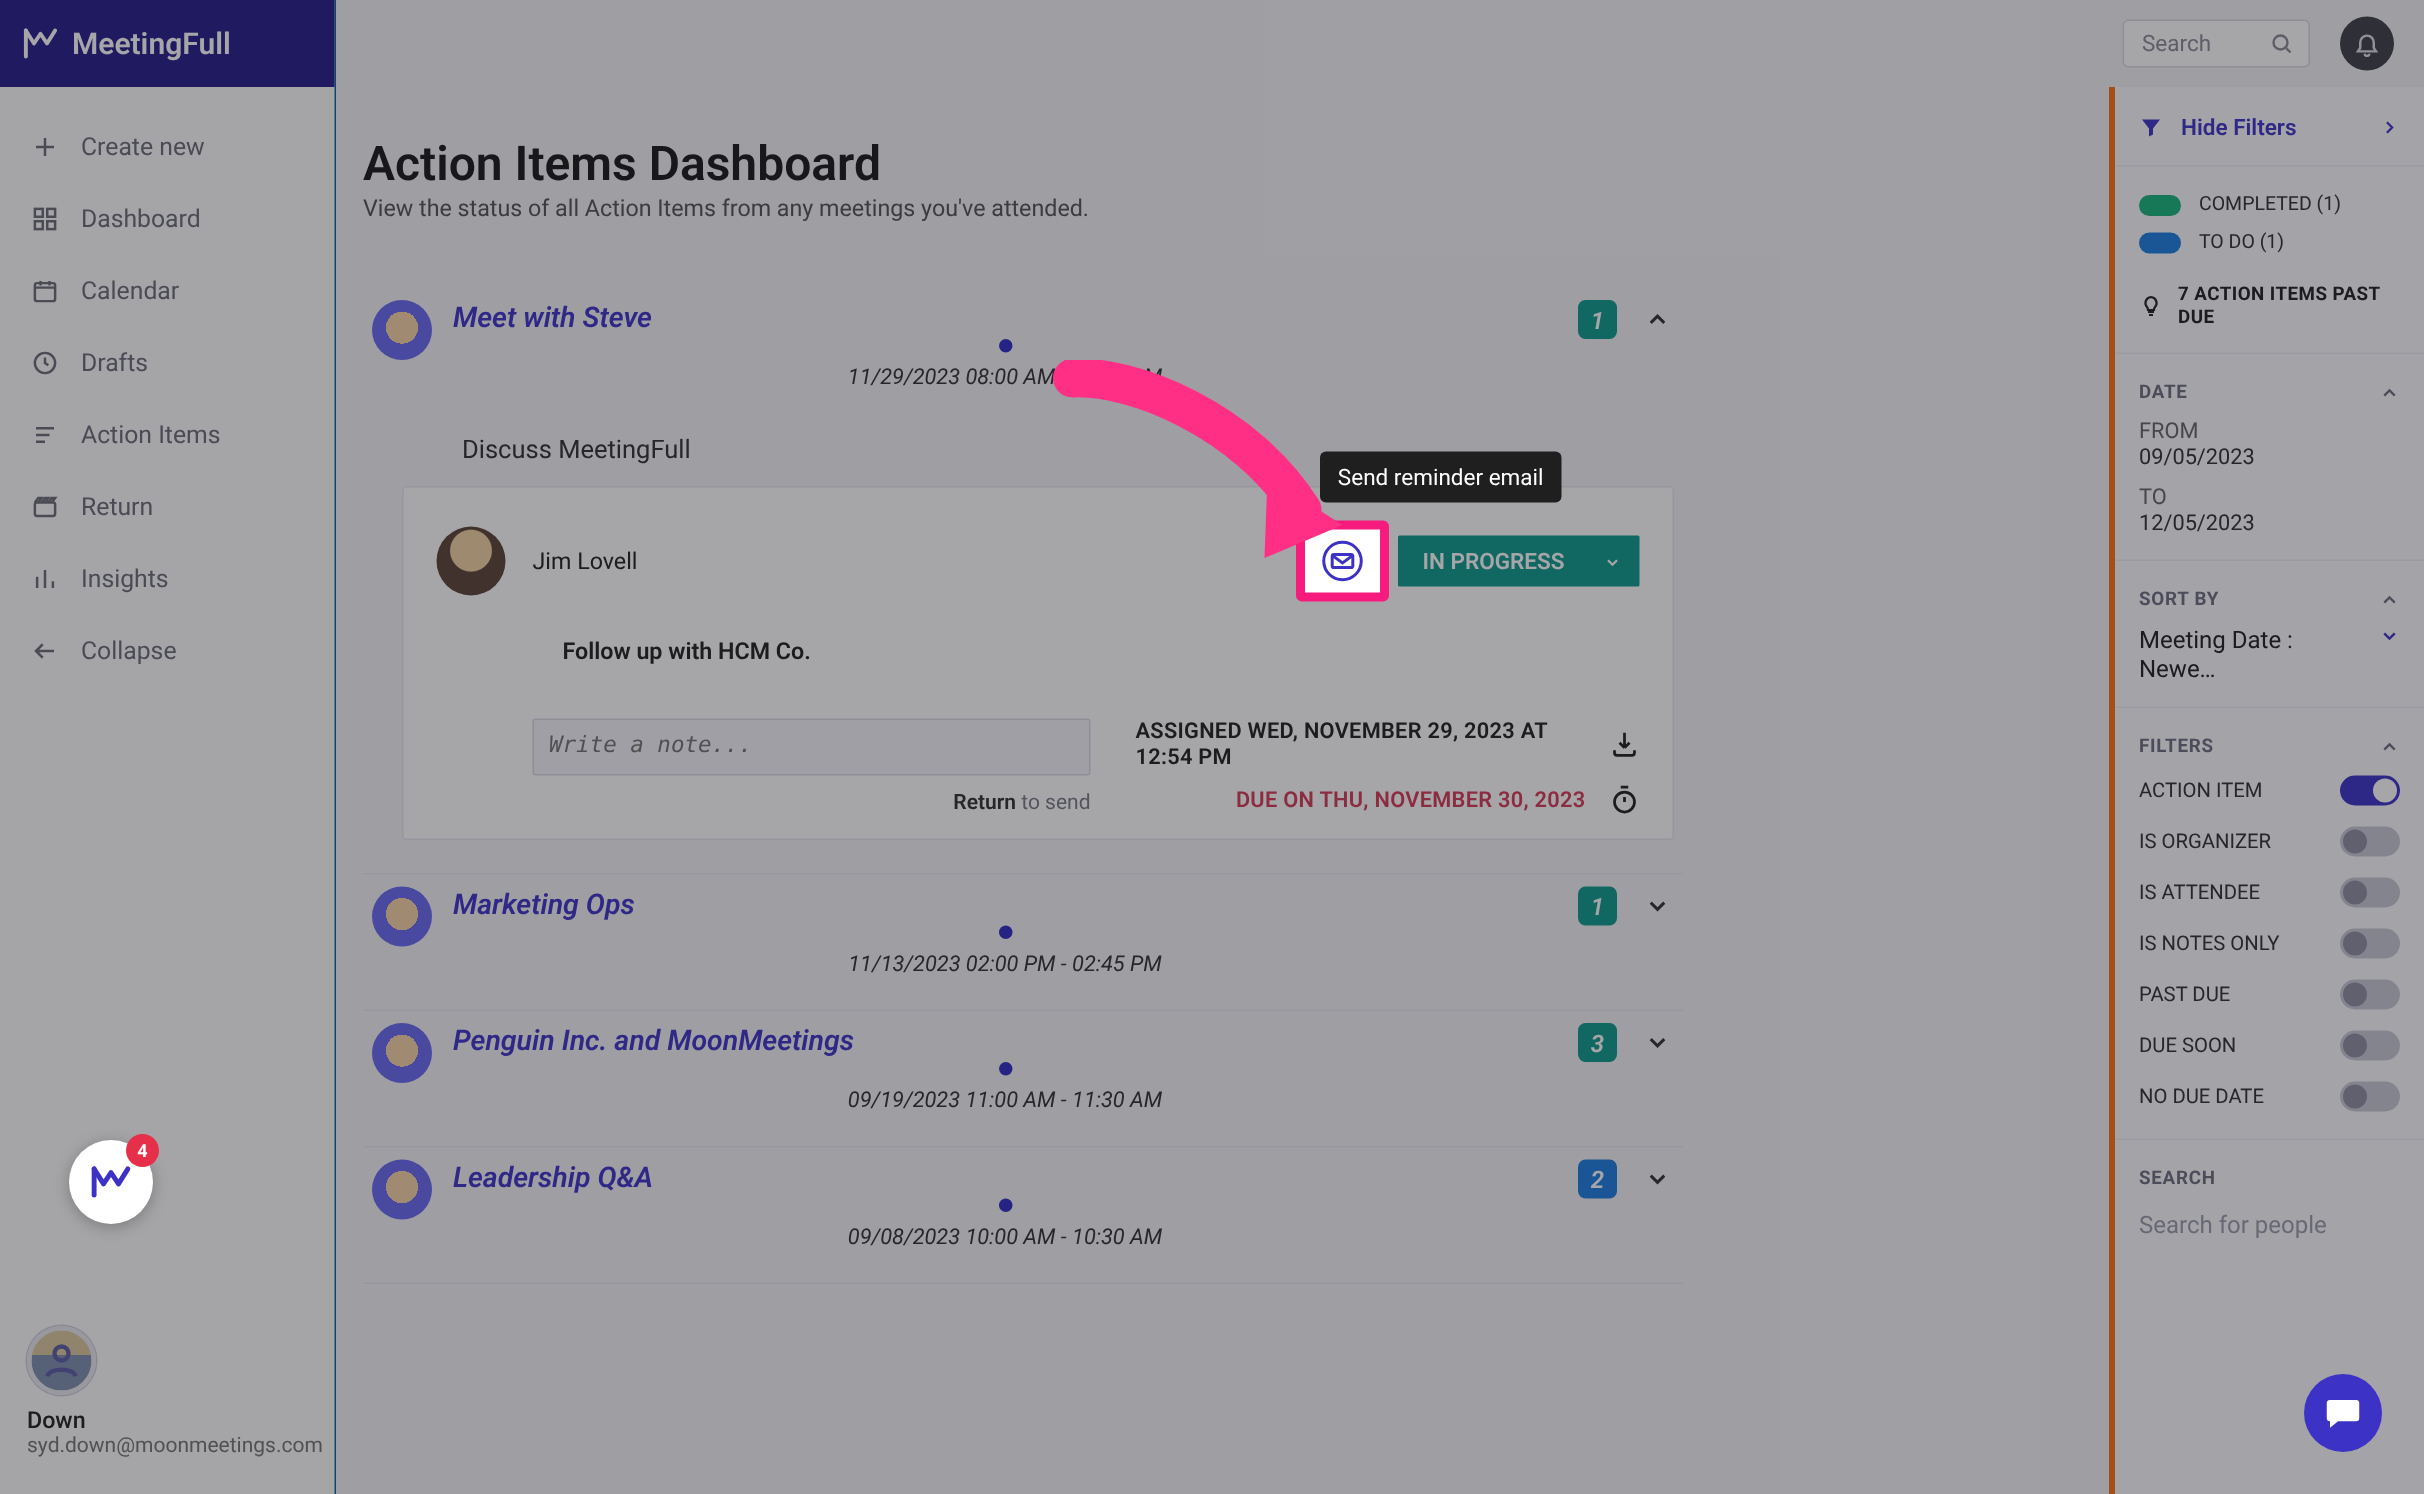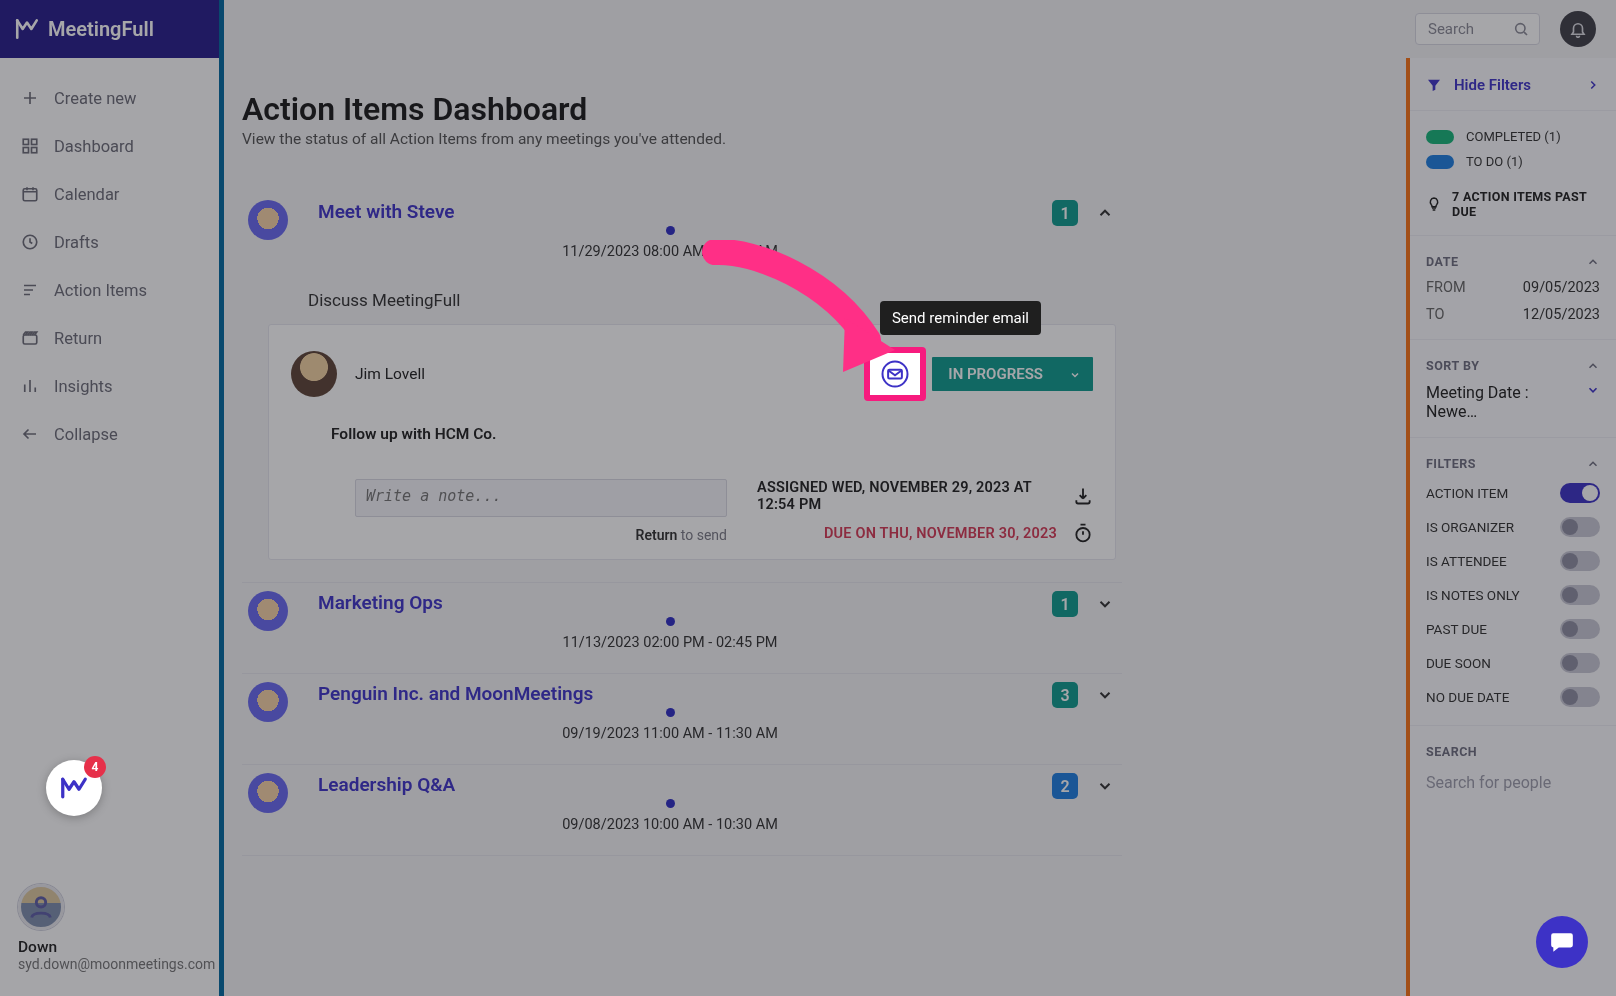--- a/index.html
+++ b/index.html
@@ -4,21 +4,21 @@
 <style>
   * { box-sizing: border-box; }
   html,body { margin:0; padding:0; height:100%; font-family: -apple-system, "Segoe UI", Roboto, "Helvetica Neue", Arial, sans-serif; background:#f4f4f6; }
   body { width:1616px; height:996px; position:relative; overflow:hidden; color:#333; }
 
   
   .dim-overlay { position:absolute; inset:0; background:rgba(20,20,30,0.38); z-index:50; pointer-events:none; }
 
   
   .app { display:flex; flex-direction:row; width:100%; height:100%; }
-  .sidebar { width:224px; background:#fdfdfe; display:flex; flex-direction:column; flex:none; border-right:5px solid #0369a1; }
+  .sidebar { width:224px; background:#fdfdfe; display:flex; flex-direction:column; flex:none; border-right:1px solid #0369a1; }
   .main { flex:1; display:flex; flex-direction:column; min-width:0; }
 
   
   .logo-bar { height:58px; background:#271d8b; color:#fff; display:flex; align-items:center; padding:0 14px; font-weight:600; font-size:20px; gap:8px;}
   .logo-bar .logo-glyph { display:flex; align-items:center; }
   .nav { padding:18px 10px 0 10px; display:flex; flex-direction:column; gap:4px; flex:1; }
   .nav-item { display:flex; align-items:center; gap:14px; color:#6d6d78; padding:12px 10px; border-radius:6px; font-size:16.5px; cursor:pointer; }
   .nav-item .nav-icon { width:20px; height:20px; display:flex; align-items:center; justify-content:center; color:#6d6d78; }
 
   .user-footer { padding:0 18px 24px 18px; font-size:14px; color:#777; }
@@ -37,21 +37,21 @@
   .center-col { flex:1; padding:14px 4px 0 18px; overflow:auto; min-width:0; }
   .right-panel { width:210px; border-left:4px solid #f97316; background:#fbfbfd; display:flex; flex-direction:column; font-size:14px; }
 
   
   .page-title { font-size:32px; font-weight:600; color:#1a1a1a; margin:18px 0 2px 0; }
   .page-sub { font-size:15.5px; color:#555;}
 
   
   .meetings { margin-top:44px; display:flex; flex-direction:column; width:880px; max-width:100%; }
   .meeting { padding:8px 6px 22px 6px; border-bottom:1px solid #e7e7ee; }
-  .meeting-header { display:flex; align-items:flex-start; gap:30px; }
+  .meeting-header { display:flex; align-items:flex-start; gap:14px;font-style:italic; }
   .meeting-avatar { width:40px; height:40px; border-radius:50%; background:#6a6af0; position:relative; overflow:hidden; flex:none; }
   .face { position:absolute; inset:4px; border-radius:50%; background:radial-gradient(circle at 50% 45%, #f6d2a6 0 45%, transparent 45%), #6a6af0; }
   .meeting-title { color:#3f34c8; font-size:19px; font-weight:600; }
   .meeting-time-row { display:flex; align-items:center; gap:8px; margin-top:3px;flex-direction:column; }
   .blue-dot { width:9px; height:9px; border-radius:50%; background:#2f2ec4; flex:none; }
   .meeting-time { font-size:14.5px; color:#333; }
   .meeting-badge { margin-left:auto; display:flex; align-items:center; gap:16px; }
   .count-chip { min-width:26px; height:26px; padding:0 8px; border-radius:5px; color:#fff; display:flex; align-items:center; justify-content:center; font-weight:600; }
   .chip-green { background:#0f9b8e; }
   .chip-teal { background:#0f9b8e; }
@@ -64,21 +64,21 @@
   .ai-card { margin:0 0 0 20px; border:1px solid #e5e5ee; border-radius:3px; padding:22px 22px 16px 22px; background:#fff; position:relative; display:flex; flex-direction:column; gap:6px; }
   .ai-top { display:flex; align-items:center; gap:18px; }
   .ai-avatar { width:46px; height:46px; border-radius:50%; background:radial-gradient(circle at 50% 35%, #f3d2a2 0 36%, #5e4537 38% 100%); flex:none; }
   .ai-name { font-size:15.5px; color:#222; }
   .ai-status-area { margin-left:auto; display:flex; align-items:center; gap:0; position:relative; }
   .status-btn { background:#0f9b8e; color:#fff; font-weight:600; font-size:15px; padding:8px 14px 8px 16px; border-radius:1px; display:flex; align-items:center; gap:26px; }
   .status-btn .dd { width:10px; height:10px; }
   .envelope-btn { width:62px; height:54px; background:#fff; border:6px solid #f71b7e; border-radius:4px; display:flex; align-items:center; justify-content:center; z-index:200; position:relative; margin-right:6px; }
   .envelope-btn svg { width:30px; height:30px; }
   .tooltip { position:absolute; top:-46px; right:52px; background:#1f1f1f; color:#fff; font-size:15px; padding:8px 12px; border-radius:4px; white-space:nowrap; z-index:200; }
-  .ai-task { margin:18px 0 0 40px; font-size:15.5px; color:#222; font-weight:600; }
+  .ai-task { margin:18px 0 0 84px; font-size:15.5px; color:#222; font-weight:600; }
   .ai-lower { display:flex; margin-top:30px; gap:30px; align-items:flex-start; }
   .note-col { flex:none; width:372px; margin-left:64px; }
   .note-box { width:372px; height:38px; background:#f4f4f8; border:1px solid #d9d9e3; border-radius:2px; font-style:italic; color:#9b9ba8; font-size:15px; padding:7px 10px; resize:none; position:relative; }
   .note-hint { text-align:right; margin-top:6px; font-size:14px; color:#7b7b86; }
   .note-hint b { font-weight:600; color:#333; }
   .meta-col { flex:1; display:flex; flex-direction:column; gap:10px;}
   .meta-row { display:flex; justify-content:flex-end; align-items:center; gap:16px; }
   .assigned-text { font-size:14.5px; font-weight:600; color:#222; letter-spacing:.2px; }
   .due-text { font-size:14.5px; font-weight:600; color:#d63a56; letter-spacing:.2px; }
   .meta-icon { width:20px; height:20px; color:#222; }
@@ -87,21 +87,21 @@
   .rp-block { padding:18px 16px 16px 16px; border-bottom:1px solid #ededf4; display:flex; flex-direction:column; gap:10px; }
   .rp-header { display:flex; align-items:center; color:#3f34c8; font-weight:600; font-size:15px; gap:12px;}
   .rp-header .rp-chevron { margin-left:auto; color:#3f34c8; }
   .legend-row { display:flex; align-items:center; gap:12px; font-size:13px; color:#333; }
   .legend-swatch { width:28px; height:14px; border-radius:7px; }
   .sw-green { background:#17b57a; }
   .sw-blue { background:#1e7fe0; }
   .pastdue-row { display:flex; align-items:center; gap:10px; font-size:12.5px; font-weight:700; color:#222; letter-spacing:.3px;}
   .rp-section-title { font-size:12.5px; font-weight:700; color:#6f6f80; letter-spacing:.5px; display:flex; align-items:center;text-align:right;}
   .rp-section-title .rp-chevron { margin-left:auto; color:#6f6f80; }
-  .date-row { display:flex; justify-content:space-between; font-size:14.5px; color:#333; }
+  .date-row { display:flex; justify-content:space-between; font-size:14.5px; color:#333;flex-direction:column; }
   .date-row .k { color:#666; }
   .sort-val-row { display:flex; gap:6px; font-size:16px; color:#222; }
   .sort-val-row .dd-caret { color:#3f34c8; margin-left:auto; }
   .filter-row { display:flex; align-items:center; justify-content:space-between; font-size:13.5px; color:#333; padding:2px 0; }
   .toggle { width:40px; height:20px; border-radius:12px; background:#c9c9d6; position:relative; flex:none; }
   .toggle.on { background:#3d32c6; }
   .toggle .knob { position:absolute; top:2px; width:16px; height:16px; border-radius:50%; background:#fff; }
   .toggle.on .knob { right:2px; }
   .toggle.off .knob { left:2px; background:#8f8fa2;}
   .rp-search-hint { color:#9d9dac; font-size:16px; padding:4px 0 0 0; }

